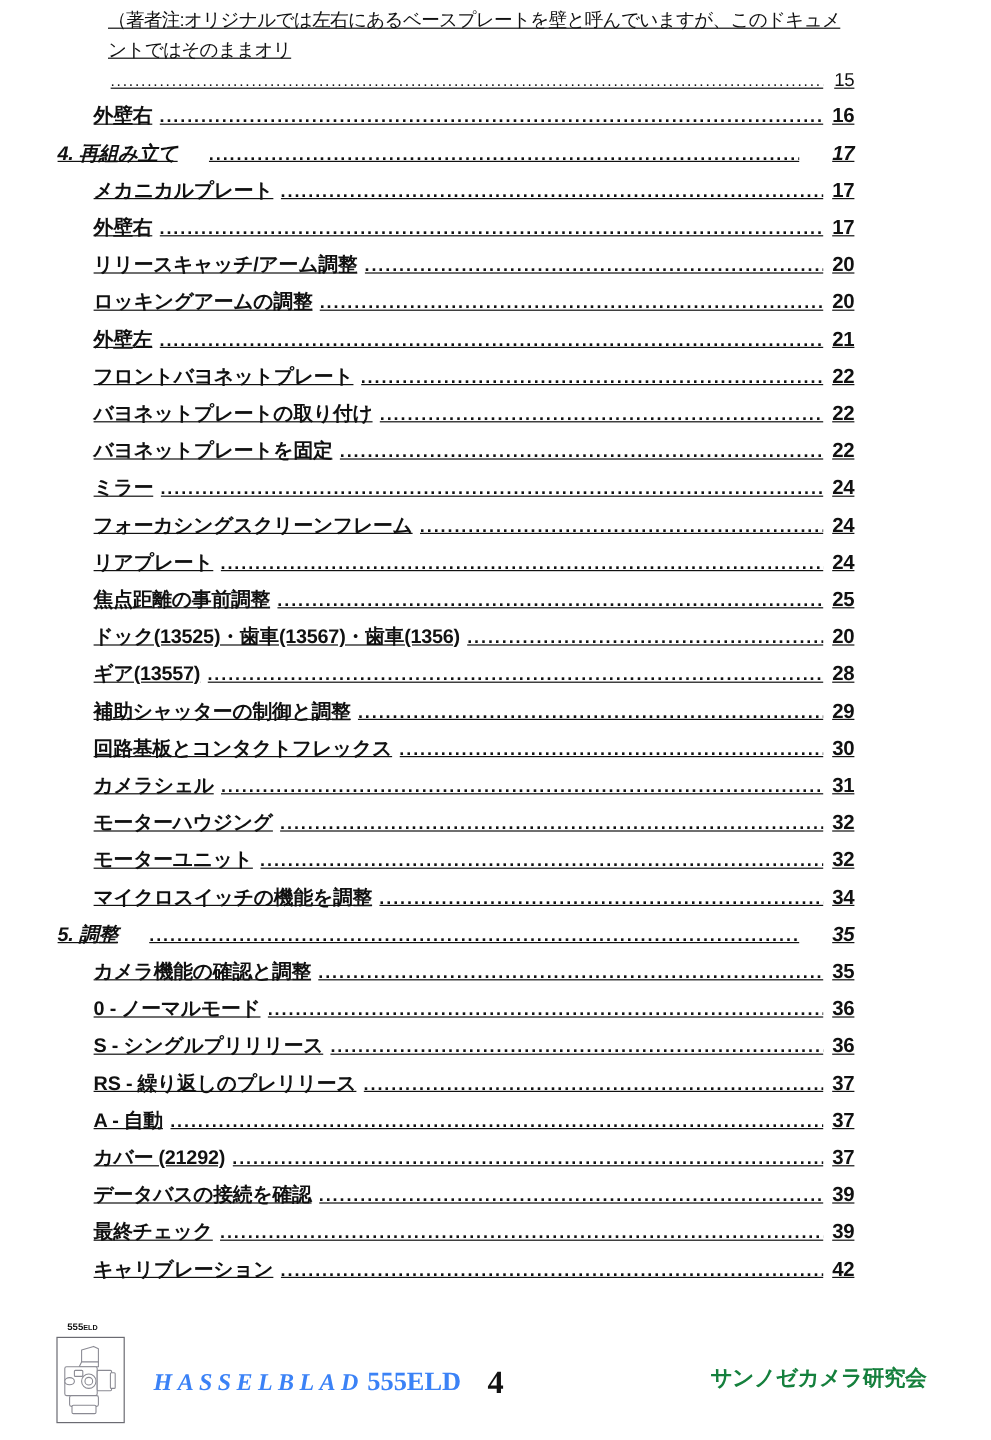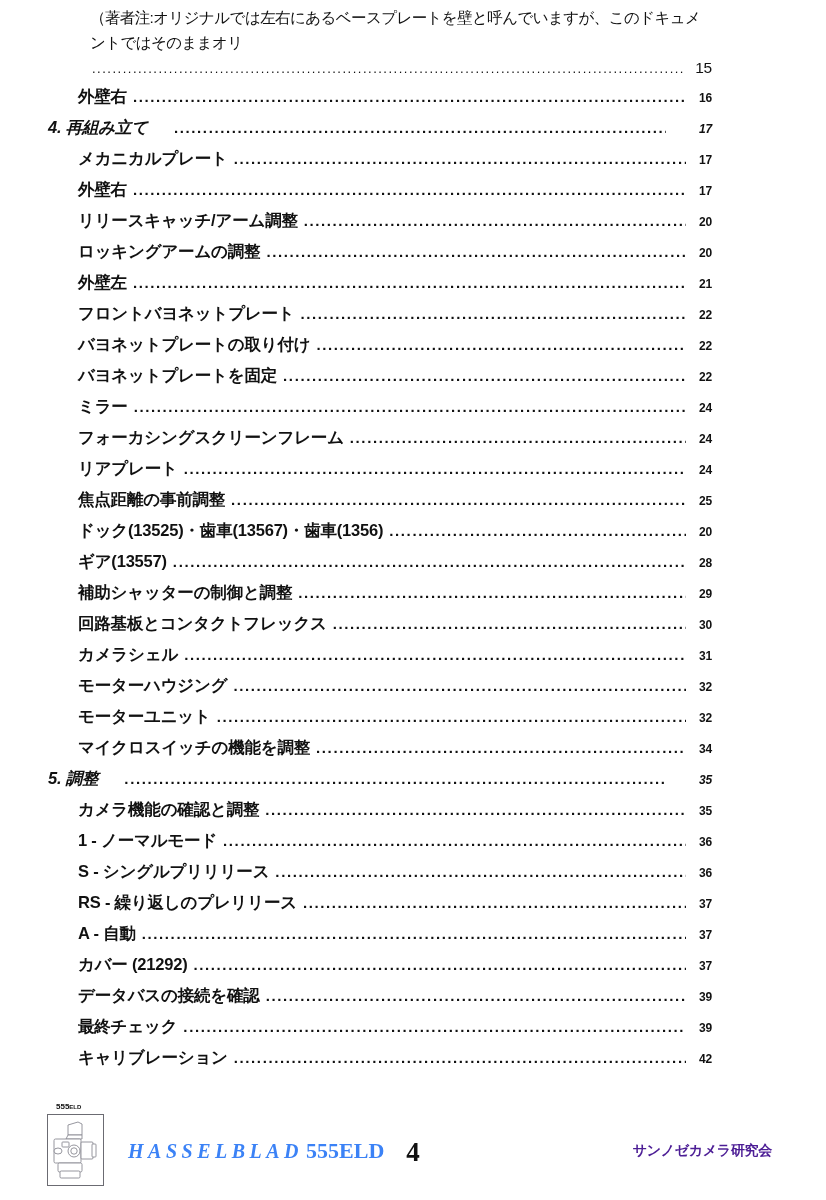--- a/index.html
+++ b/index.html
@@ -36,20 +36,21 @@
     display: flex;
     align-items: baseline;
     width: 734px;
     box-sizing: border-box;
     padding-right: 22px;
     height: 31px;
     font-size: 16.5px;
     font-weight: bold;
     letter-spacing: -0.2px;
     white-space: nowrap;
+    text-decoration: underline;
   }
 
   
   .lvl1 { padding-left: 48px; gap: 20px; }
   .lvl2 { padding-left: 78px; }
 
   
   .toc-entry.heading .toc-label,
   .toc-entry.heading .toc-page {
     font-style: italic;
@@ -75,21 +76,21 @@
     letter-spacing: 1.6px;
     line-height: 1em;
     color: #111111;
     white-space: nowrap;
   }
 
   .toc-page {
     flex: 0 0 auto;
     text-align: right;
     min-width: 24px;
-    font-size: 12px;
+    font-size: 17px;
     font-weight: bold;
   }
 
   
   .toc-entry.note {
     display: block;
     height: auto;
     padding-left: 90px;
     padding-right: 22px;
     font-weight: normal;
@@ -185,23 +186,23 @@
     font-family: "Liberation Serif", "DejaVu Serif", serif;
     font-weight: bold;
     font-size: 27px;
     color: #111111;
   }
 
   .publisher {
     position: absolute;
     right: 54px;
     bottom: 40px;
-    font-size: 14px;
-    font-weight: bold;
-    color: #4c1d95;
+    font-size: 18px;
+    font-weight: bold;
+    color: #15803d;
     letter-spacing: -0.3px;
     white-space: nowrap;
   }
 </style>
 </head>
 <body>
 
 <div class="page">
 
   <div class="toc">
@@ -326,21 +327,21 @@
         <span class="toc-label">5. 調整</span>
         <span class="toc-dots"></span>
         <span class="toc-page">35</span>
       </div>
       <div class="toc-entry lvl2">
         <span class="toc-label">カメラ機能の確認と調整</span>
         <span class="toc-dots"></span>
         <span class="toc-page">35</span>
       </div>
       <div class="toc-entry lvl2">
-        <span class="toc-label">1 - ノーマルモード</span>
+        <span class="toc-label">0 - ノーマルモード</span>
         <span class="toc-dots"></span>
         <span class="toc-page">36</span>
       </div>
       <div class="toc-entry lvl2">
         <span class="toc-label">S - シングルプリリリース</span>
         <span class="toc-dots"></span>
         <span class="toc-page">36</span>
       </div>
       <div class="toc-entry lvl2">
         <span class="toc-label">RS - 繰り返しのプレリリース</span>

